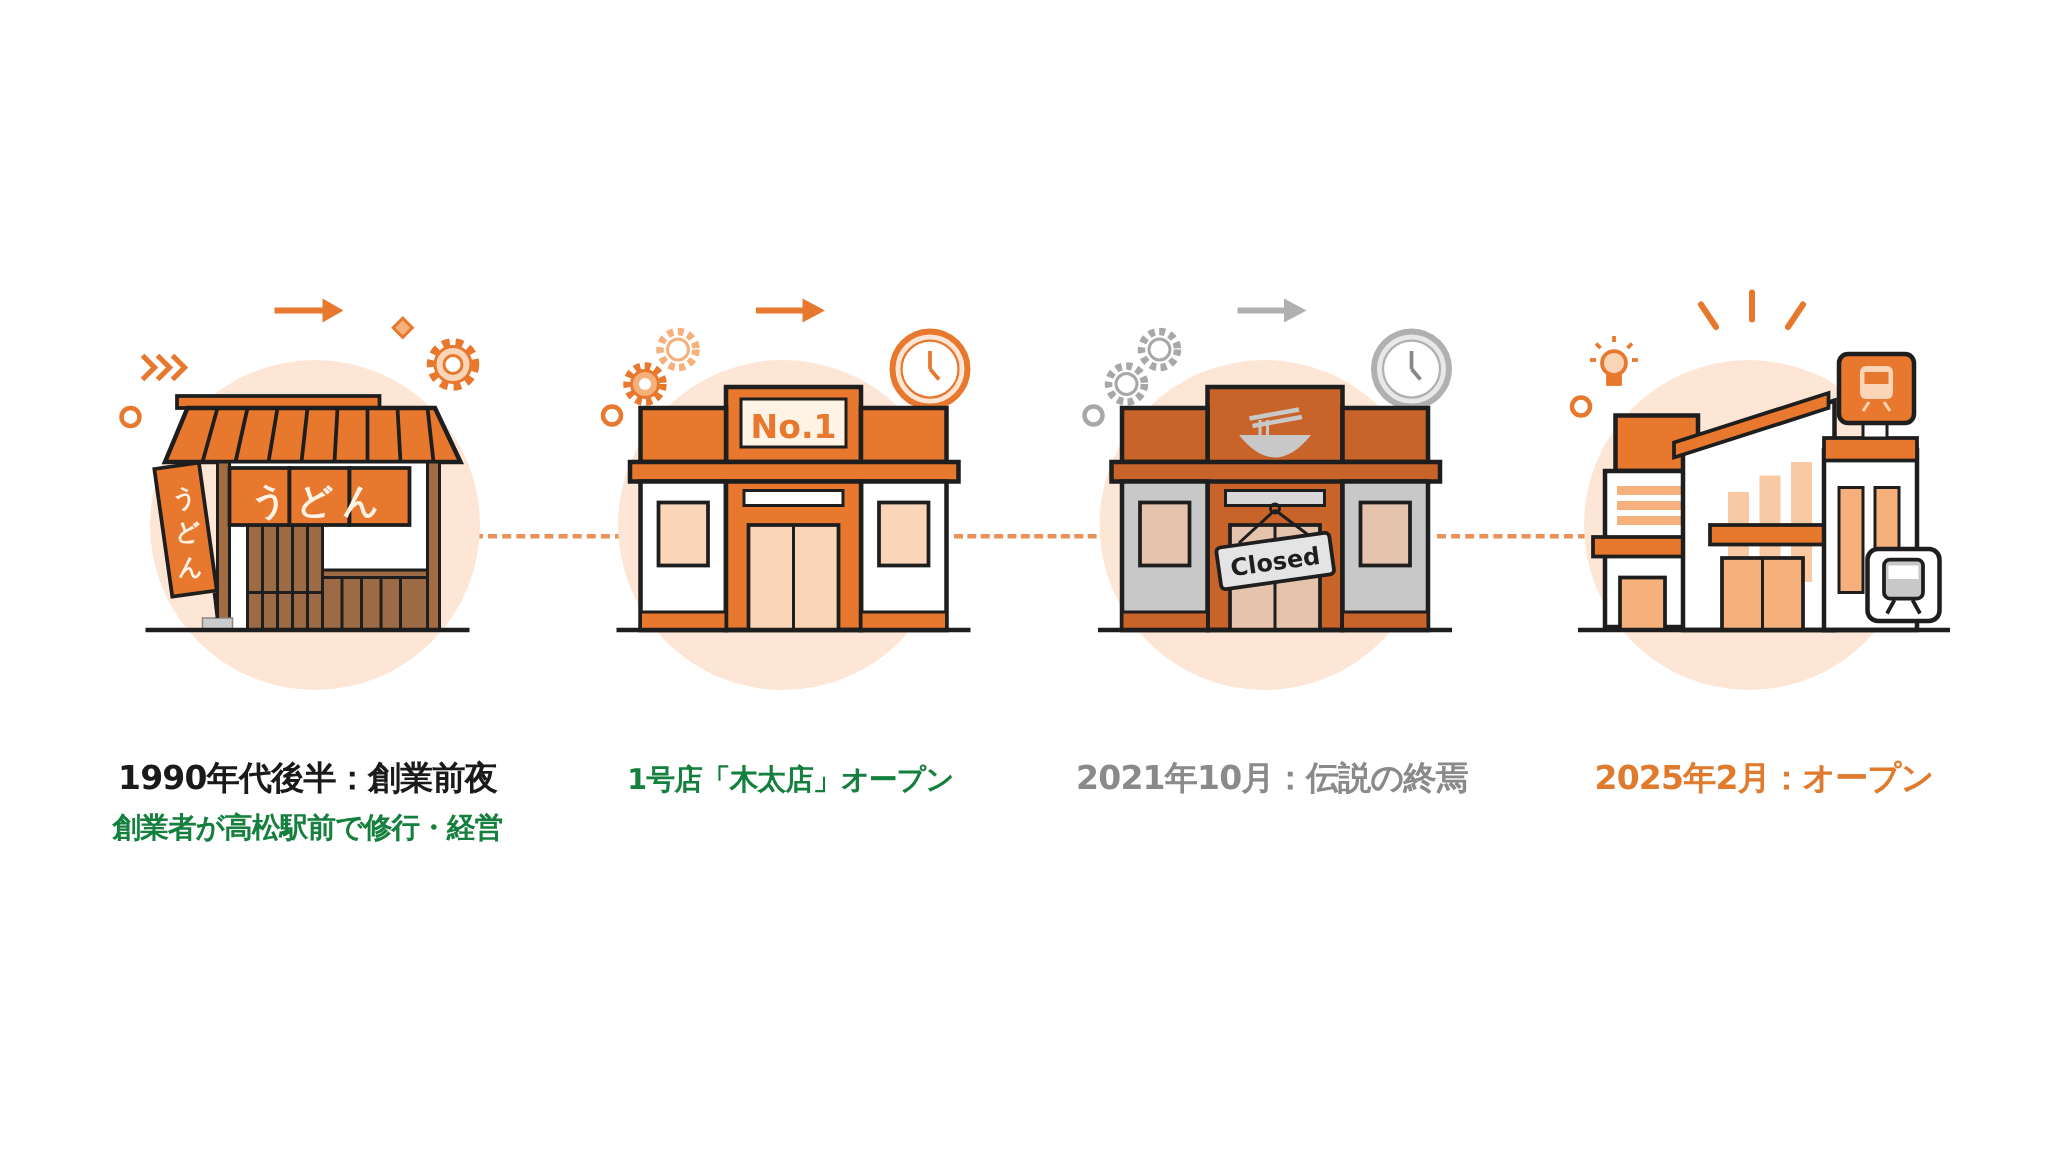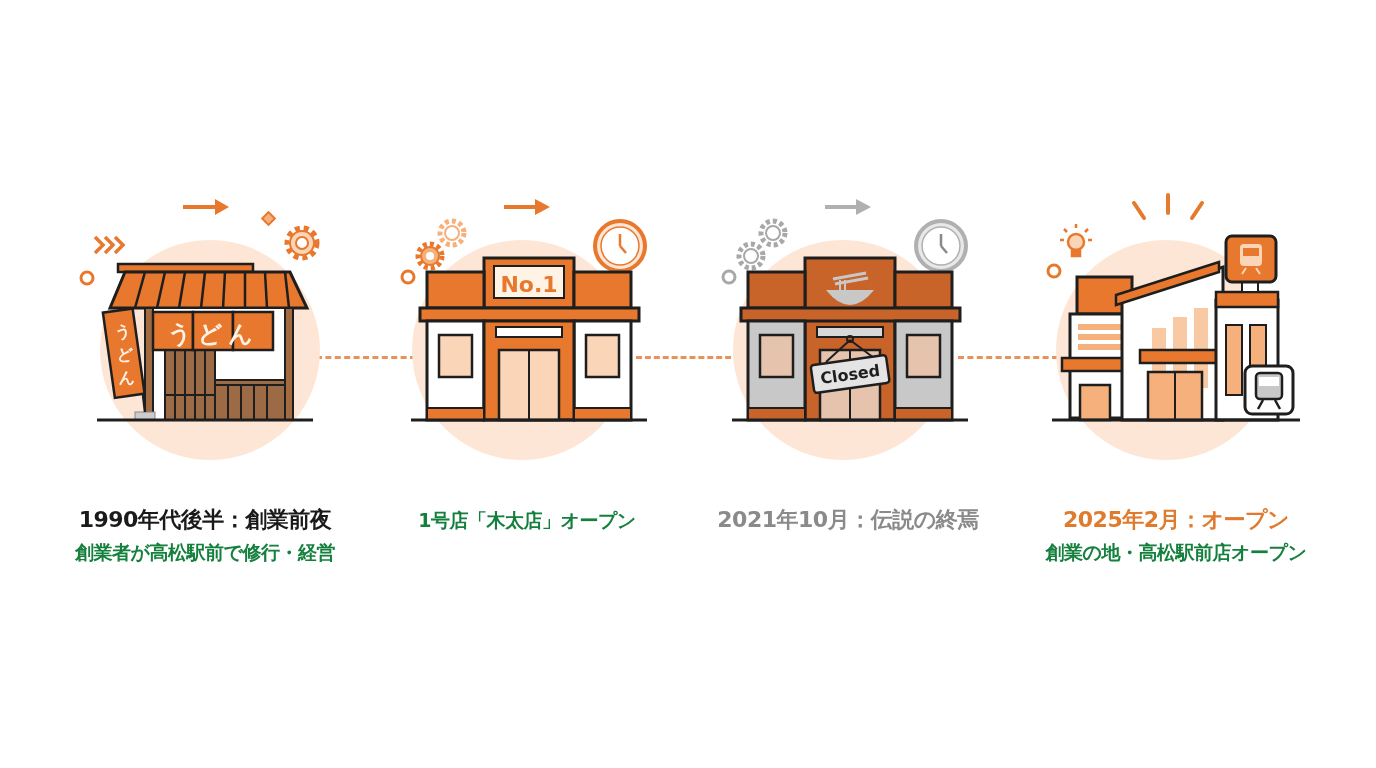--- a/index.html
+++ b/index.html
@@ -263,17 +263,16 @@
         <rect x="229" y="186" width="48" height="48" rx="7" fill="#ffffff" stroke="#1e1e1e" stroke-width="3"></rect>
         <rect x="240" y="193" width="26" height="26" rx="4" fill="#c8c8c8" stroke="#1e1e1e" stroke-width="2.5"></rect>
         <rect x="243" y="197" width="20" height="9" fill="#ffffff"></rect>
         <line x1="242" y1="229" x2="247" y2="220" stroke="#1e1e1e" stroke-width="2.5"></line>
         <line x1="264" y1="229" x2="259" y2="220" stroke="#1e1e1e" stroke-width="2.5"></line>
       </g>
       <line x1="36" y1="240" x2="284" y2="240" stroke="#1e1e1e" stroke-width="3"></line>
     </svg>
     <div class="caption">
       <div class="title">2025年2月：オープン</div>
-      <div class="sub">創業の地・高松駅前店オープン</div>
     </div>
   </div>
 
 </div>
 
 </body></html>

